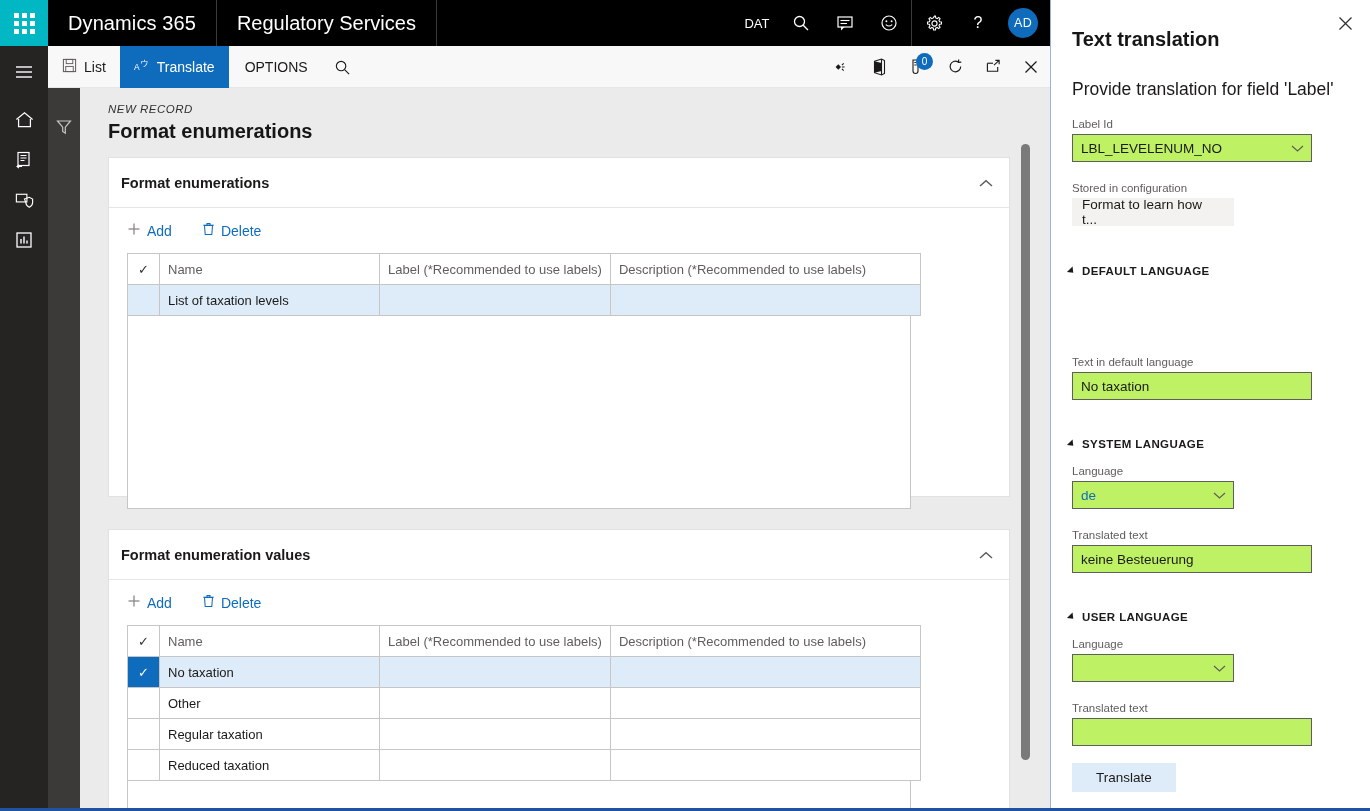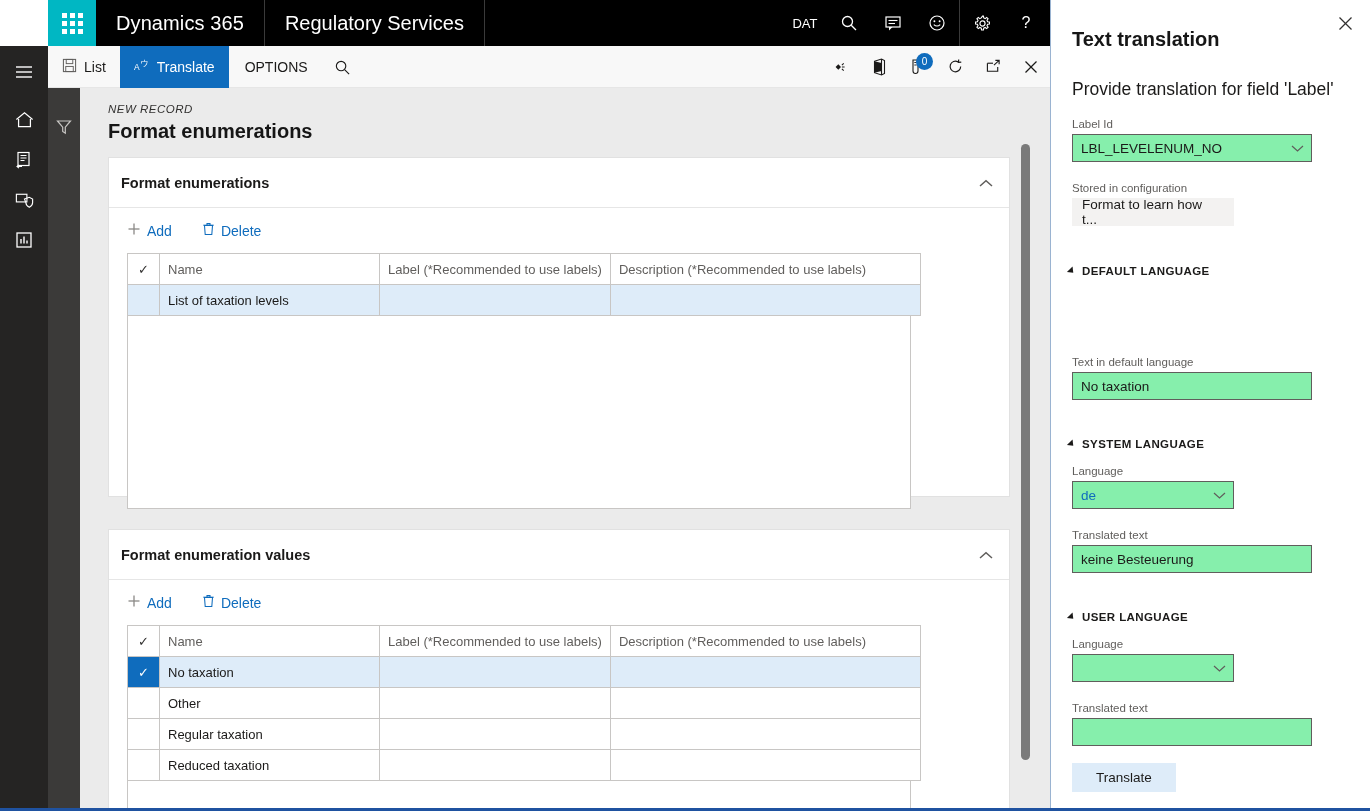--- a/index.html
+++ b/index.html
@@ -7,21 +7,21 @@
     width: 1370px; height: 811px;
     font-family: "Liberation Sans", sans-serif;
     background: #ffffff;
     overflow: hidden;
   }
   #app { position: relative; width: 1370px; height: 811px; }
 
   
   .topbar {
     position: absolute; top: 0; left: 0; width: 1050px; height: 46px;
-    background: #000000; display: flex; align-items: stretch; margin-left: 48px;
+    background: #000000; display: flex; align-items: stretch;
   }
   .waffle {
     width: 48px; height: 46px; background: #00b7c3;
     display: flex; align-items: center; justify-content: center;
     cursor: pointer;
   }
   .waffle-grid {
     display: grid; grid-template-columns: repeat(3, 5px);
     grid-template-rows: repeat(3, 5px); gap: 3px;
   }
@@ -180,21 +180,21 @@
     position: absolute; top: 28px; left: 21px; font-size: 20px;
     font-weight: bold; color: #161616;
   }
   .sl-sub {
     position: absolute; top: 79px; left: 21px; font-size: 17.5px;
     color: #1b1a19;
   }
   .fld { position: absolute; left: 21px; width: 240px; }
   .fld-lbl { font-size: 11.5px; color: #605e5c; margin-bottom: 4px; display: block; }
   .ctl {
-    width: 219px; height: 28px; border: 1px solid #605e5c; background: #86efac;
+    width: 219px; height: 28px; border: 1px solid #605e5c; background: #bef264;
     font-size: 13.5px; color: #1b1a19; padding: 0 22px 0 8px;
     display: flex; align-items: center; position: relative;
   }
   .ctl.ro2 { border: none; background: #f3f2f1; color: #1b1a19; width: 162px; padding-left: 10px; }
   .ctl.wide { width: 240px; }
   .ctl .caret {
     position: absolute; right: 7px; top: 50%; transform: translateY(-50%);
   }
   .ctl .dval { color: #0f6cbd; }
   .sect-hdr {

